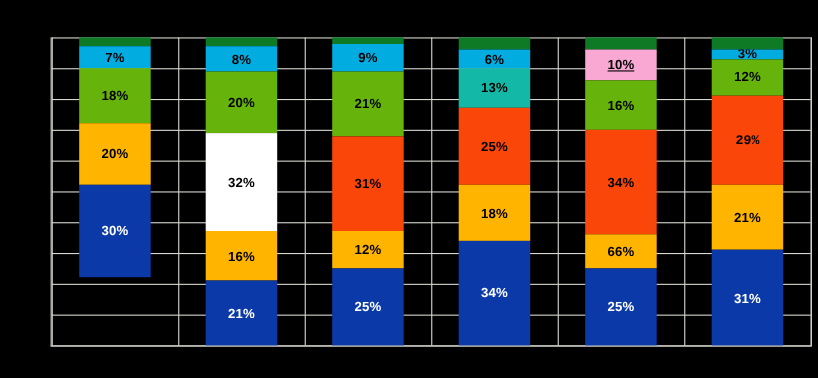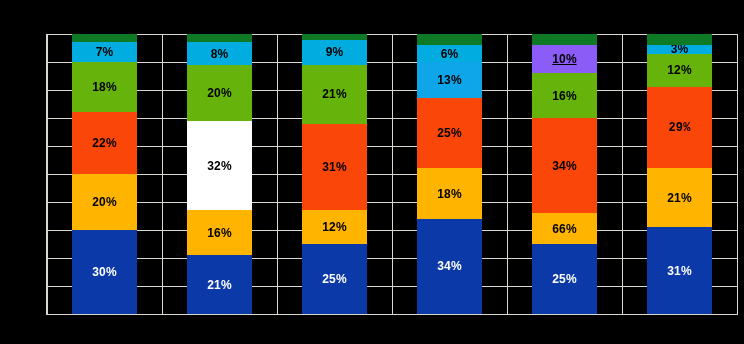--- a/index.html
+++ b/index.html
@@ -121,23 +121,20 @@
           <div class="bar-column">
             <div class="segment" title="Series 6: 3%" style="height: 3%; background: rgb(15, 122, 38);">
               <span class="segment-label label-dark"></span>
             </div>
             <div class="segment" title="Series 5: 7%" style="height: 7%; background: rgb(0, 172, 224);">
               <span class="segment-label label-dark">7%</span>
             </div>
             <div class="segment" title="Series 4: 18%" style="height: 18%; background: rgb(101, 179, 11);">
               <span class="segment-label label-dark">18%</span>
             </div>
-            <div class="segment" title="Series 3: 22%" style="height: 22%; background: rgb(250, 70, 9);">
-              <span class="segment-label label-dark">22%</span>
-            </div>
             <div class="segment" title="Series 2: 20%" style="height: 20%; background: rgb(255, 180, 0);">
               <span class="segment-label label-dark">20%</span>
             </div>
             <div class="segment" title="Series 1: 30%" style="height: 30%; background: rgb(11, 57, 168);">
               <span class="segment-label label-light">30%</span>
             </div>
           </div>
         </div>
         <div class="bar-slot">
           <div class="bar-column">
@@ -184,40 +181,40 @@
           </div>
         </div>
         <div class="bar-slot">
           <div class="bar-column">
             <div class="segment" title="Series 6: 4%" style="height: 4%; background: rgb(15, 122, 38);">
               <span class="segment-label label-dark"></span>
             </div>
             <div class="segment" title="Series 5: 6%" style="height: 6%; background: rgb(0, 172, 224);">
               <span class="segment-label label-dark">6%</span>
             </div>
-            <div class="segment" title="Series 4: 13%" style="height: 13%; background: #0ea5e9;">
+            <div class="segment" title="Series 4: 13%" style="height: 13%; background: #14b8a6;">
               <span class="segment-label label-dark">13%</span>
             </div>
             <div class="segment" title="Series 3: 25%" style="height: 25%; background: rgb(250, 70, 9);">
               <span class="segment-label label-dark">25%</span>
             </div>
             <div class="segment" title="Series 2: 18%" style="height: 18%; background: rgb(255, 180, 0);">
               <span class="segment-label label-dark">18%</span>
             </div>
             <div class="segment" title="Series 1: 34%" style="height: 34%; background: rgb(11, 57, 168);">
               <span class="segment-label label-light">34%</span>
             </div>
           </div>
         </div>
         <div class="bar-slot">
           <div class="bar-column">
             <div class="segment" title="Series 6: 4%" style="height: 4%; background: rgb(15, 122, 38);">
               <span class="segment-label label-dark"></span>
             </div>
-            <div class="segment" title="Series 5: 10%" style="height: 10%; background: #8b5cf6; text-decoration: underline;">
+            <div class="segment" title="Series 5: 10%" style="height: 10%; background: #f9a8d4; text-decoration: underline;">
               <span class="segment-label label-dark">10%</span>
             </div>
             <div class="segment" title="Series 4: 16%" style="height: 16%; background: rgb(101, 179, 11);">
               <span class="segment-label label-dark">16%</span>
             </div>
             <div class="segment" title="Series 3: 34%" style="height: 34%; background: rgb(250, 70, 9);">
               <span class="segment-label label-dark">34%</span>
             </div>
             <div class="segment" title="Series 2: 11%" style="height: 11%; background: rgb(255, 180, 0);">
               <span class="segment-label label-dark">66%</span>

